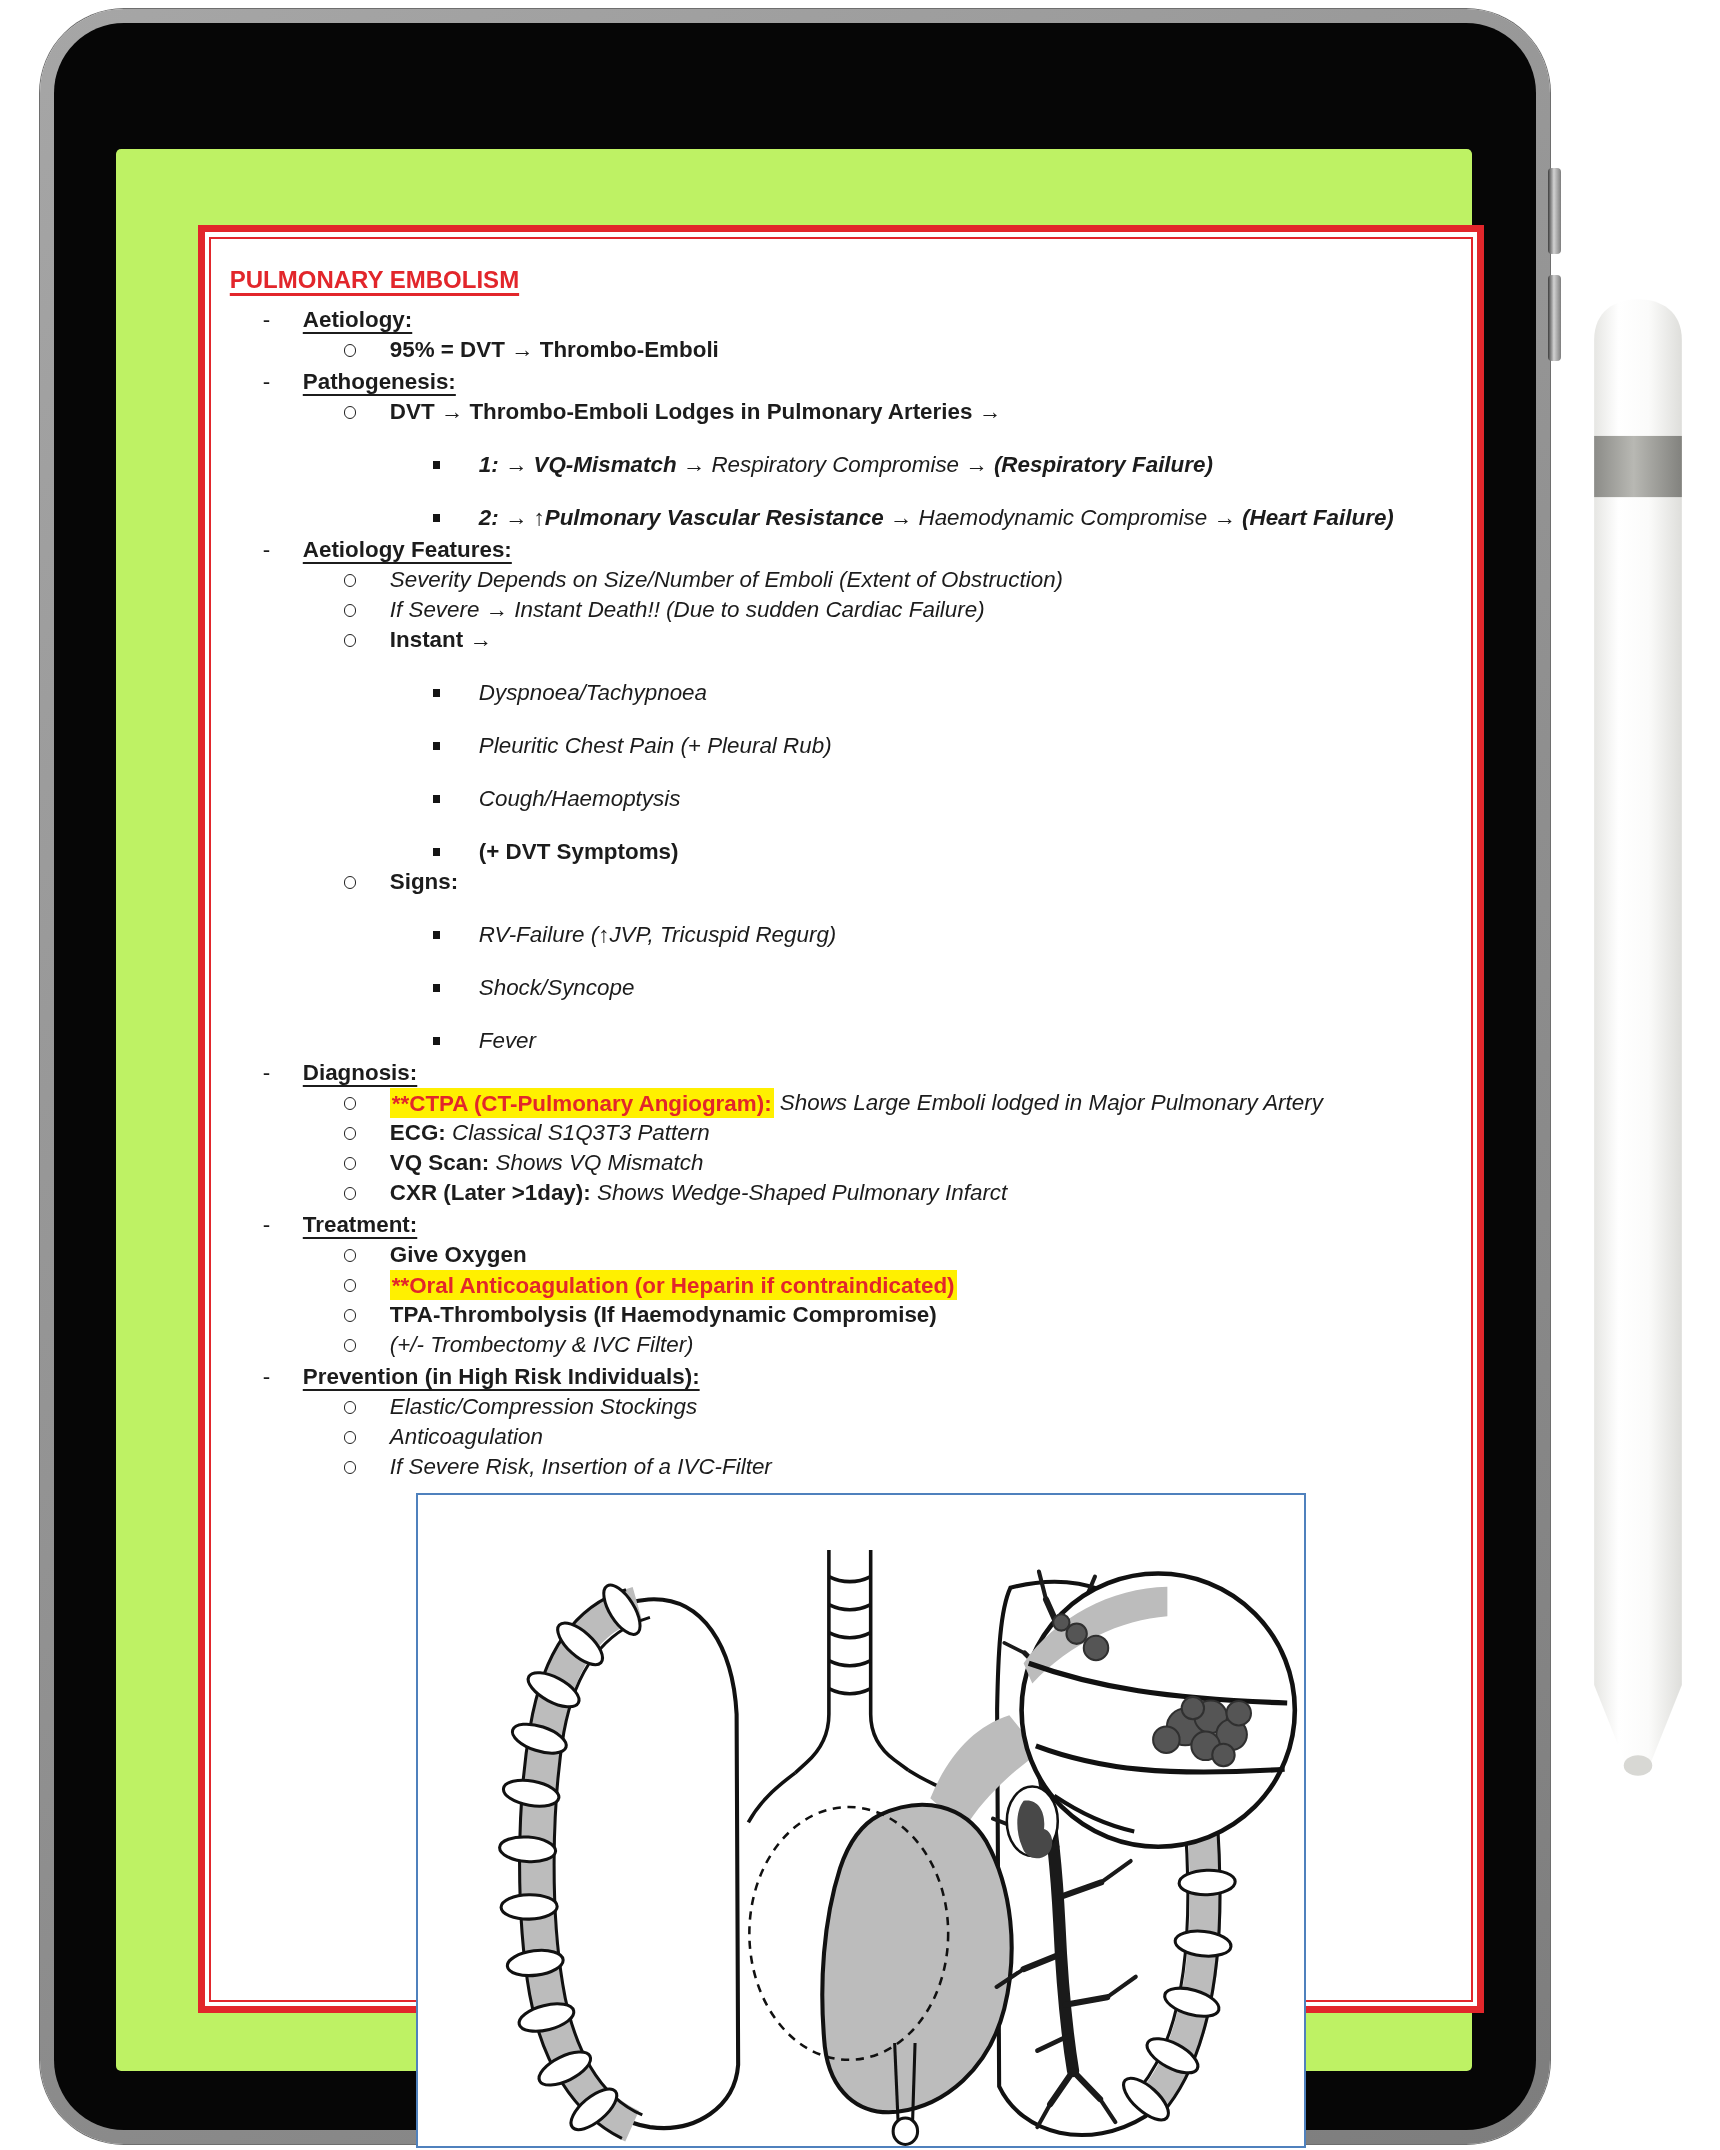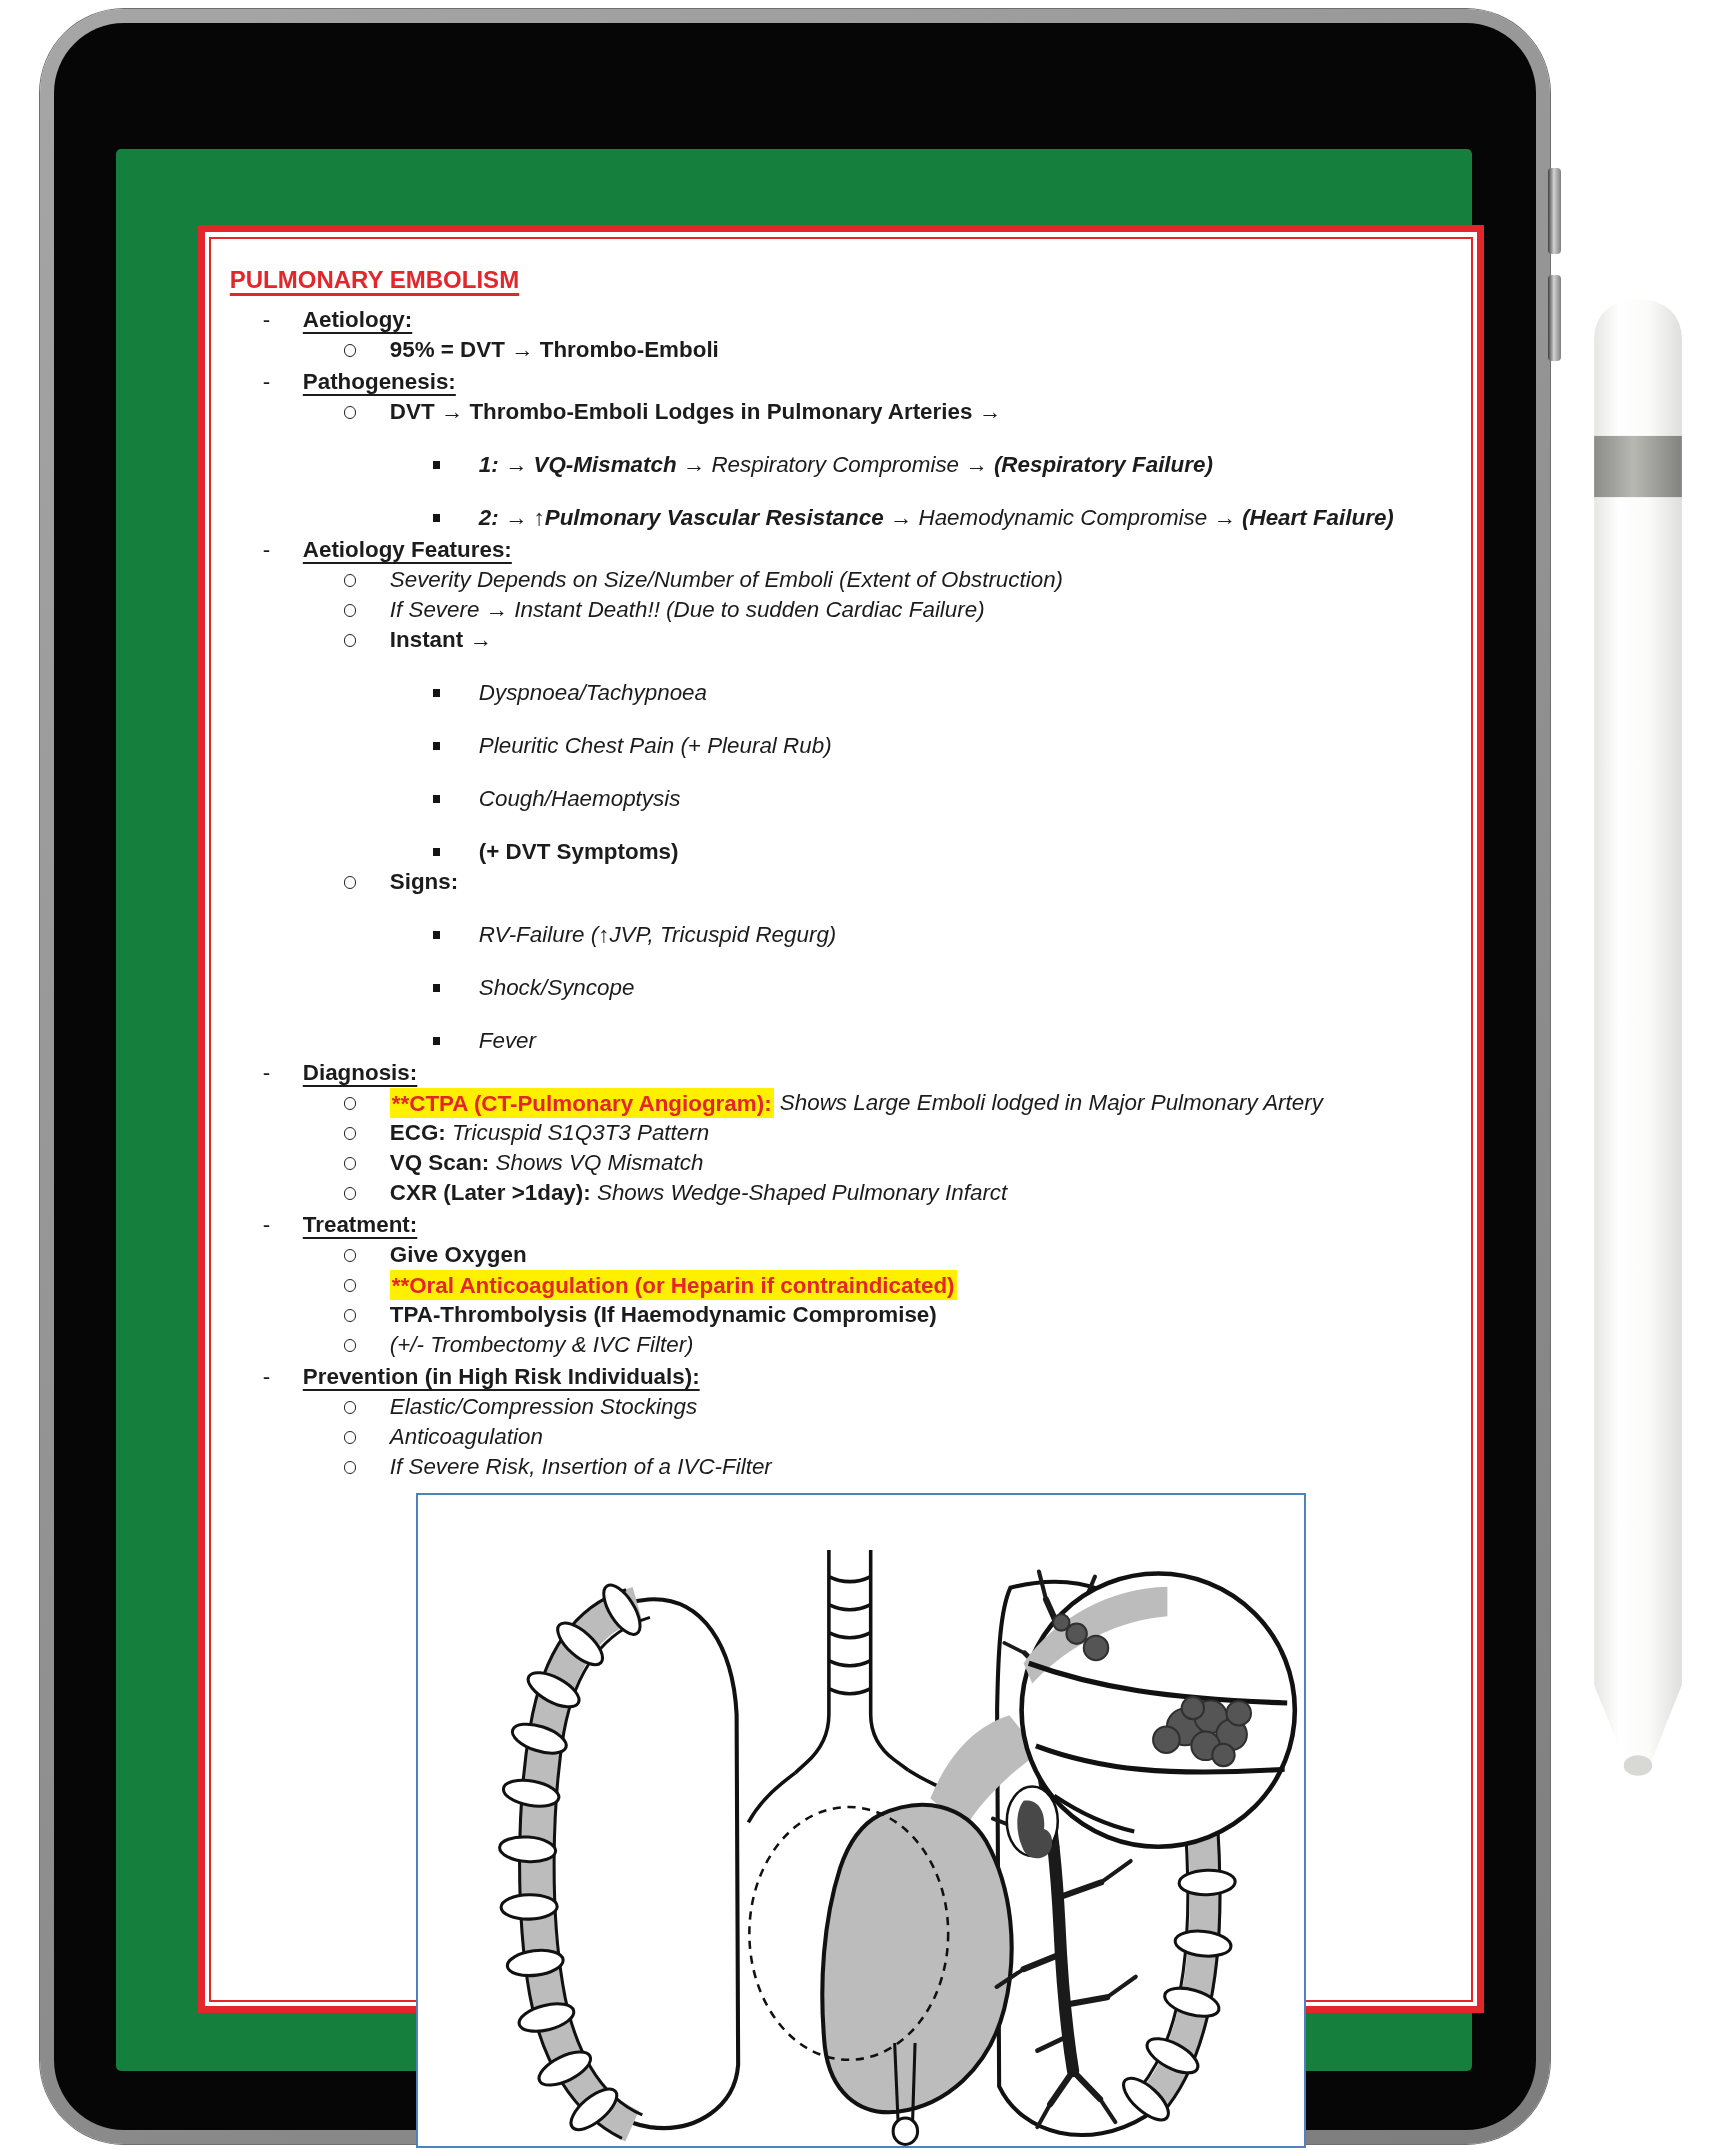--- a/index.html
+++ b/index.html
@@ -23,21 +23,21 @@
     position:absolute;left:40px;top:9.2px;width:1510px;height:2135px;
     border-radius:84px;
     background:linear-gradient(145deg,#a6a6a6,#7d7d7d);
     box-shadow:0 0 0 1px #6e6e6e;
   }
   .tablet-inner{
     position:absolute;inset:14.3px;border-radius:70px;background:#060606;
   }
   .screen{
     position:absolute;left:62px;top:126px;width:1356px;height:1922px;
-    background:#15803d;border-radius:5.1px;
+    background:#bef264;border-radius:5.1px;
   }
   .side-btn{
     position:absolute;width:13.3px;height:86px;border-radius:4.1px;
     background:linear-gradient(90deg,#3e3e3e,#d2d2d2 45%,#7e7e7e);
   }
   #btn-vol-up{left:1548px;top:168px;}
   #btn-vol-down{left:1548px;top:275px;}
   
   .page{
     position:absolute;left:82px;top:76px;width:1286px;height:1788px;
@@ -111,21 +111,21 @@
                 <div class="line lvl-l3"><span class="bullet b-l3"></span><span class="content"><span class="run-r">Dyspnoea/Tachypnoea</span></span></div>
                 <div class="line lvl-l3"><span class="bullet b-l3"></span><span class="content"><span class="run-r">Pleuritic Chest Pain (+ Pleural Rub)</span></span></div>
                 <div class="line lvl-l3"><span class="bullet b-l3"></span><span class="content"><span class="run-r">Cough/Haemoptysis</span></span></div>
                 <div class="line lvl-l3"><span class="bullet b-l3"></span><span class="content"><span class="run-b">(+ DVT Symptoms)</span></span></div>
                 <div class="line lvl-l2"><span class="bullet b-l2"></span><span class="content"><span class="run-b">Signs:</span></span></div>
                 <div class="line lvl-l3"><span class="bullet b-l3"></span><span class="content"><span class="run-r">RV-Failure (↑JVP, Tricuspid Regurg)</span></span></div>
                 <div class="line lvl-l3"><span class="bullet b-l3"></span><span class="content"><span class="run-r">Shock/Syncope</span></span></div>
                 <div class="line lvl-l3"><span class="bullet b-l3"></span><span class="content"><span class="run-r">Fever</span></span></div>
                 <div class="line lvl-h1"><span class="bullet b-h1">-</span><span class="content"><span class="run-h">Diagnosis:</span></span></div>
                 <div class="line lvl-l2"><span class="bullet b-l2"></span><span class="content"><span class="run-hl">**CTPA (CT-Pulmonary Angiogram):</span><span class="run-r"> Shows Large Emboli lodged in Major Pulmonary Artery</span></span></div>
-                <div class="line lvl-l2"><span class="bullet b-l2"></span><span class="content"><span class="run-b">ECG:</span><span class="run-r"> Tricuspid S1Q3T3 Pattern</span></span></div>
+                <div class="line lvl-l2"><span class="bullet b-l2"></span><span class="content"><span class="run-b">ECG:</span><span class="run-r"> Classical S1Q3T3 Pattern</span></span></div>
                 <div class="line lvl-l2"><span class="bullet b-l2"></span><span class="content"><span class="run-b">VQ Scan:</span><span class="run-r"> Shows VQ Mismatch</span></span></div>
                 <div class="line lvl-l2"><span class="bullet b-l2"></span><span class="content"><span class="run-b">CXR (Later &gt;1day):</span><span class="run-r"> Shows Wedge-Shaped Pulmonary Infarct</span></span></div>
                 <div class="line lvl-h1"><span class="bullet b-h1">-</span><span class="content"><span class="run-h">Treatment:</span></span></div>
                 <div class="line lvl-l2"><span class="bullet b-l2"></span><span class="content"><span class="run-b">Give Oxygen</span></span></div>
                 <div class="line lvl-l2"><span class="bullet b-l2"></span><span class="content"><span class="run-hl">**Oral Anticoagulation (or Heparin if contraindicated)</span></span></div>
                 <div class="line lvl-l2"><span class="bullet b-l2"></span><span class="content"><span class="run-b">TPA-Thrombolysis (If Haemodynamic Compromise)</span></span></div>
                 <div class="line lvl-l2"><span class="bullet b-l2"></span><span class="content"><span class="run-r">(+/- Trombectomy &amp; IVC Filter)</span></span></div>
                 <div class="line lvl-h1"><span class="bullet b-h1">-</span><span class="content"><span class="run-h">Prevention (in High Risk Individuals):</span></span></div>
                 <div class="line lvl-l2"><span class="bullet b-l2"></span><span class="content"><span class="run-r">Elastic/Compression Stockings</span></span></div>
                 <div class="line lvl-l2"><span class="bullet b-l2"></span><span class="content"><span class="run-r">Anticoagulation</span></span></div>

